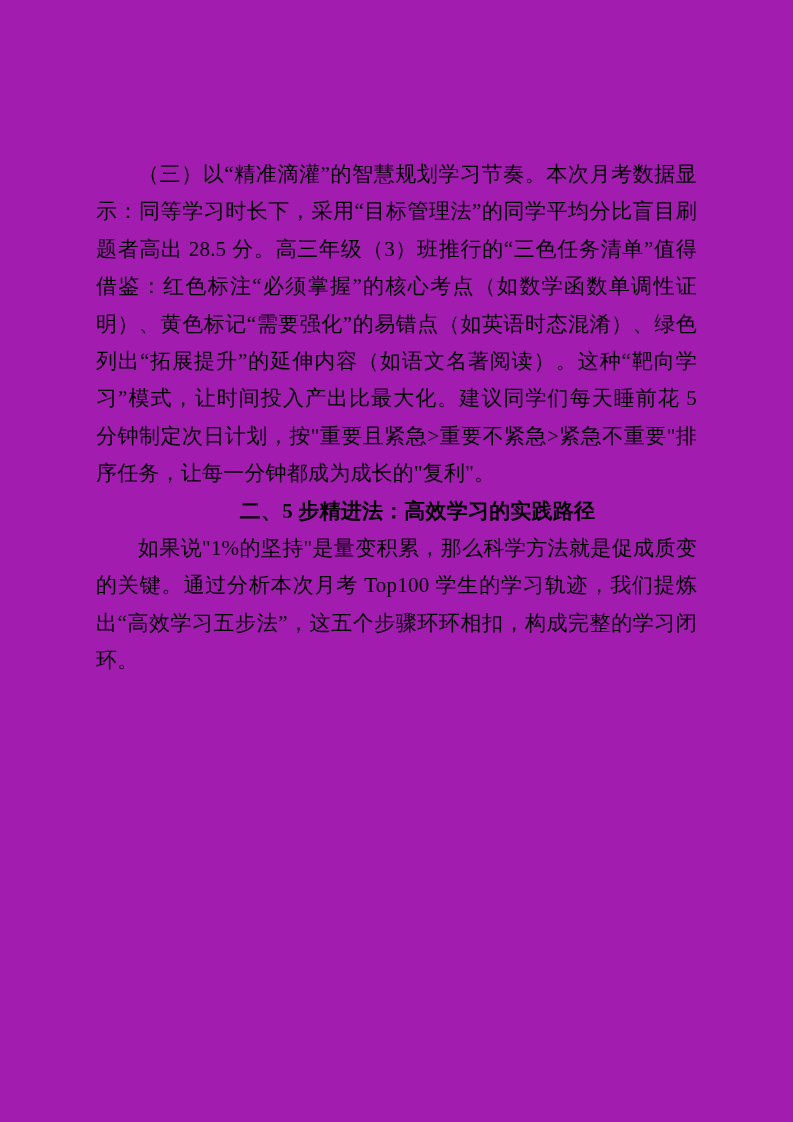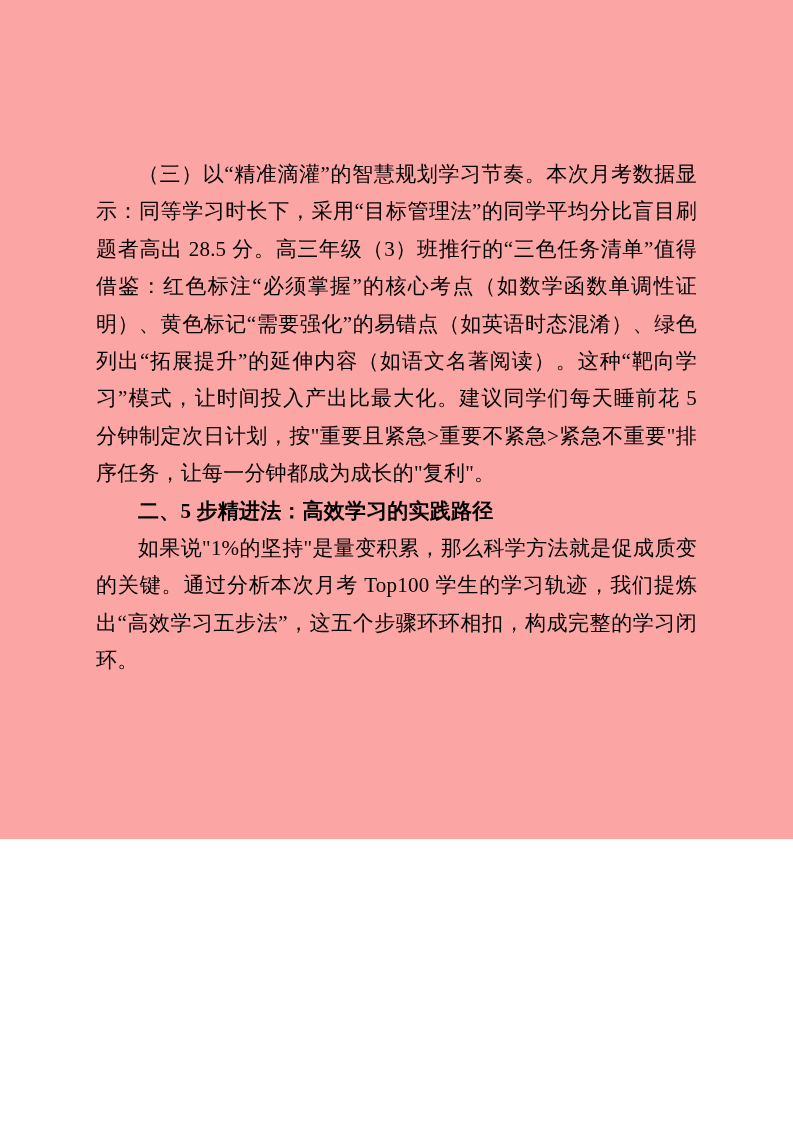--- a/index.html
+++ b/index.html
@@ -10,44 +10,44 @@
     body {
       width: 793px;
       height: 1122px;
       overflow: hidden;
       font-family: "Liberation Serif", "DejaVu Serif", serif;
       color: #000000;
     }
     .page {
       position: relative;
       width: 793px;
-      height: 839px;
+      height: 1122px;
       box-sizing: border-box;
-      background: #fca5a5;
+      background: #a21caf;
       padding: 156px 96px 0 96px;
       overflow: hidden;
     }
     .content {
       width: 601px;
     }
     .para {
       margin: 0;
       font-size: 21px;
       line-height: 37.4px;
       text-align: justify;
       text-indent: 2em;
       font-weight: normal;
       letter-spacing: 0.2px;
       word-break: break-word;
     }
     .heading {
       margin: 0;
       font-size: 21px;
       line-height: 37.4px;
-      text-align: left;
+      text-align: center;
       text-indent: 2em;
       font-weight: bold;
       letter-spacing: 0.2px;
     }
   </style>
 </head>
 <body>
 
 <div class="page">
   <div class="content">

